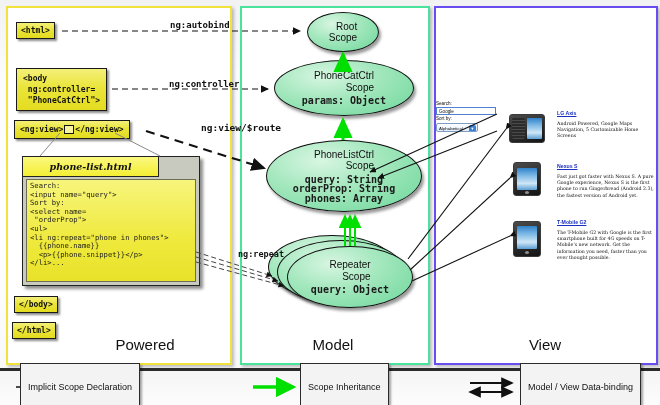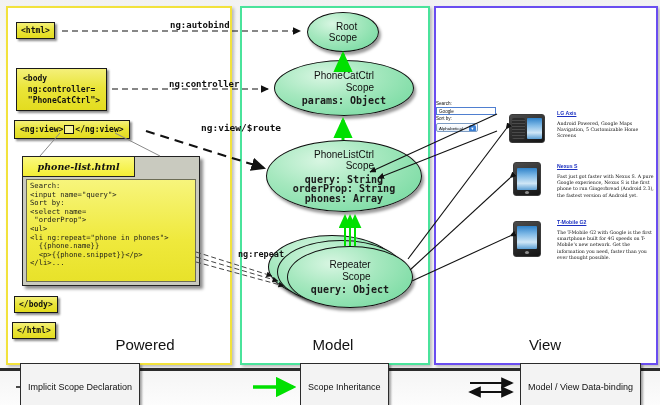--- a/index.html
+++ b/index.html
@@ -42,21 +42,21 @@
               background:#f6f39c;vertical-align:middle;margin:0 1px;}
 
   
   #file-note{
     position:absolute;left:22px;top:156px;width:178px;height:130px;
     box-shadow:3px 3px 3px rgba(0,0,0,.45);
     border:1.5px solid #222;box-sizing:border-box;
     background:#c9cabf;
   }
   #file-title{
-    position:absolute;left:0;top:0;width:112px;height:20px;
+    position:absolute;left:0;top:0;width:136px;height:20px;
     background:linear-gradient(180deg,#fbf97f 0%,#f3ee34 100%);
     border-right:1.5px solid #222;border-bottom:1.5px solid #222;
     box-sizing:border-box;
     font-family:"DejaVu Serif","Liberation Serif",serif;
     font-style:italic;font-weight:bold;font-size:9.5px;color:#111;
     display:flex;align-items:center;justify-content:center;
   }
   #file-code{
     position:absolute;left:3px;top:22px;right:3px;bottom:3px;
     background:linear-gradient(180deg,#f7f57c 0%,#efe93c 60%,#e8e22a 100%);

